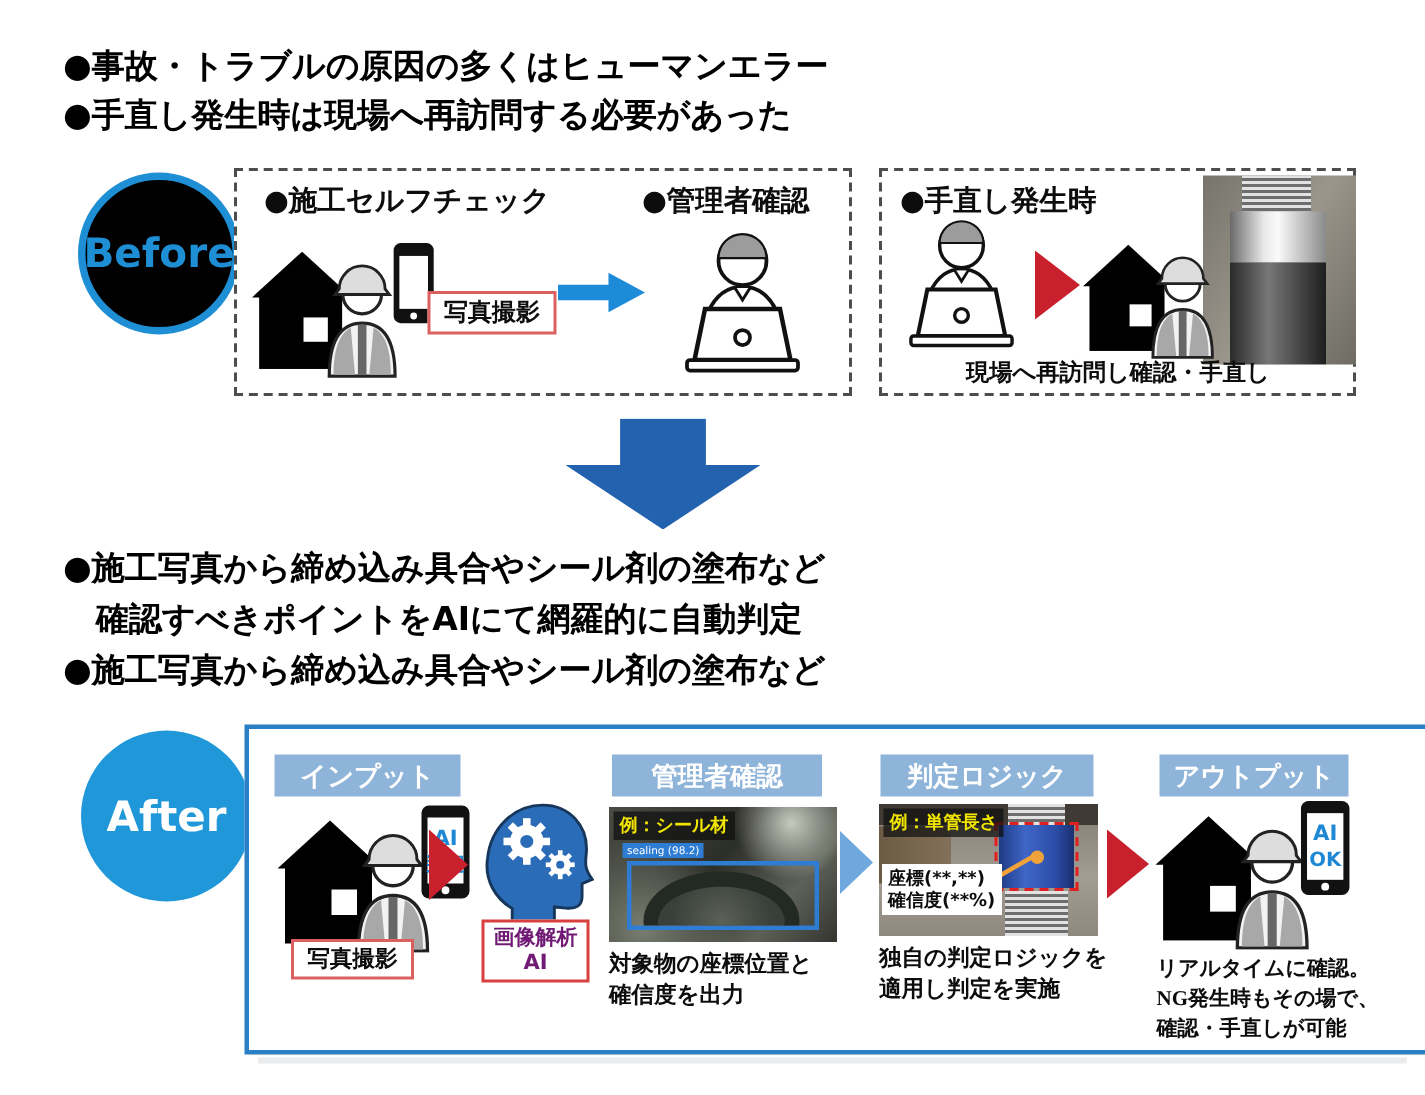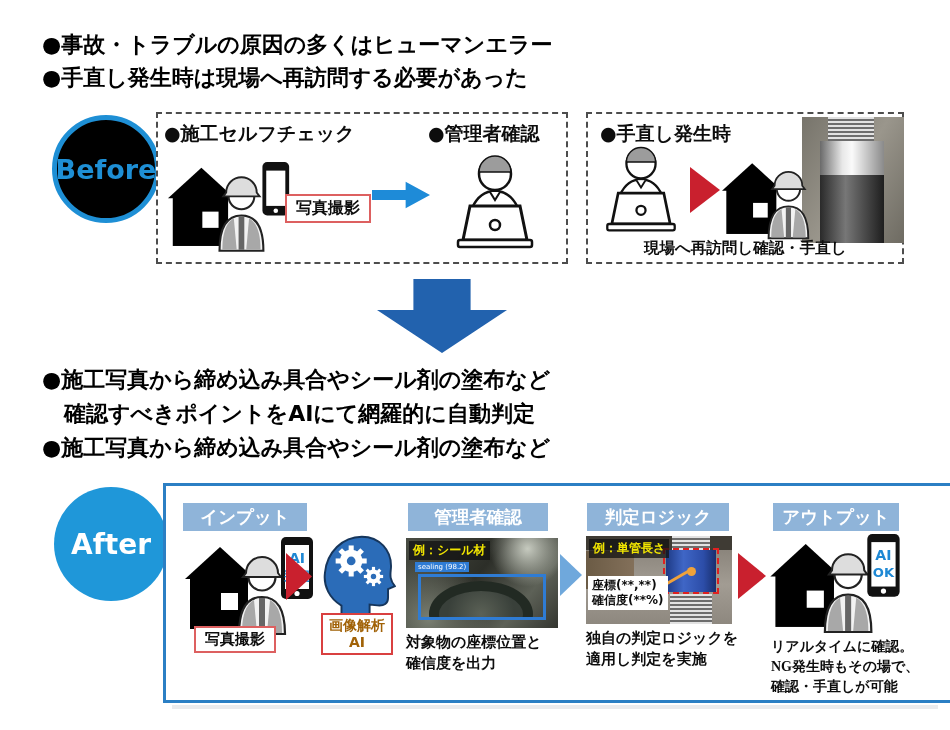--- a/index.html
+++ b/index.html
@@ -34,40 +34,40 @@
   .det-tag { position:absolute; left:-3px; top:-13px; background:#2f7cd4; color:#fff; font-size:7px; line-height:10px; padding:0 3px; white-space:nowrap; }
   .logic-photo { background:linear-gradient(180deg,#3f3b34 0%, #3f3b34 16%, #8b857c 16%, #a29c93 55%, #8e887f 100%); }
   .logic-box-bg { position:absolute; left:0; top:15px; width:48px; height:38px; background:linear-gradient(90deg,#6b5b45,#83705a); }
   .threads { background:repeating-linear-gradient(180deg,#e2e2e2 0 2px, #6d6d6d 2px 4px); }
   .coupler { background:linear-gradient(90deg,#1e3a85,#3f66c6 35%, #2c4da8 75%, #192f6e); }
   .red-dash { border:2px dashed #e02020; background:transparent; }
   .coord-label { position:absolute; left:2px; top:40px; background:#ffffff; color:#0d0d0d; font-size:12px; font-weight:bold; line-height:15px; padding:2px 4px; white-space:nowrap; }
   .orange-dot { position:absolute; width:9px; height:9px; border-radius:50%; background:#f0a23a; }
   .orange-line { position:absolute; height:2.5px; background:#f0a23a; transform-origin:left center; }
   .pipe-photo-bg { background:linear-gradient(120deg,#77746b,#9a968c 50%, #6e6b62); }
-  .ai-label { position:absolute; background:#fff; border:2px solid #d94040; font-size:14px; font-weight:bold; color:#a16207; line-height:17px; text-align:center; padding:2px 4px; }
+  .ai-label { position:absolute; background:#fff; border:2px solid #d94040; font-size:14px; font-weight:bold; color:#701a75; line-height:17px; text-align:center; padding:2px 4px; }
   .shadow-line { background:#dcdee1; opacity:0.6; }
   svg text { font-family:"DejaVu Sans","Liberation Sans",sans-serif; }
 </style>
 </head>
 <body>
 
 <div class="canvas">
 
   <div class="abs bullets" style="left:42px; top:28px;">
     <div>●事故・トラブルの原因の多くはヒューマンエラー</div>
     <div>●手直し発生時は現場へ再訪問する必要があった</div>
   </div>
 
   <div class="abs circle-badge" style="left:52px; top:115px; width:108px; height:108px; background:#000000; border:5px solid #1e8fd5; color:#1e8fd5; font-size:27px;text-align:right;">
     <span>Before</span>
   </div>
 
   <div class="abs dashed-box" style="left:156px; top:112px; width:412px; height:152px;">
-    <div class="abs btitle" style="left:6px; top:7px;">●施工セルフチェック</div>
+    <div class="abs btitle" style="left:18px; top:7px;">●施工セルフチェック</div>
 
     <svg class="abs" style="left:10px; top:42px;" width="124" height="96" viewBox="0 0 130 100">
       <polygon points="0,44 35,12 70,44" fill="#000"></polygon>
       <rect x="5" y="42" width="58" height="52" fill="#000"></rect>
       <rect x="36" y="58" width="17" height="17" fill="#fff"></rect>
       <circle cx="77" cy="42" r="13.5" fill="#fff" stroke="#222" stroke-width="2.2"></circle>
       <path d="M61,38 A16,16 0 0 1 93,38 L96,42 H58 Z" fill="#ddd" stroke="#222" stroke-width="2"></path>
       <path d="M54,99 C54,74 62,62 77,62 C92,62 100,74 100,99 Z" fill="#f2f2f2" stroke="#222" stroke-width="2.2"></path>
       <path d="M57,98 C57,78 62,69 69,65 L72,98 Z" fill="#a8a8a8"></path>
       <path d="M97,98 C97,78 92,69 85,65 L82,98 Z" fill="#a8a8a8"></path>

